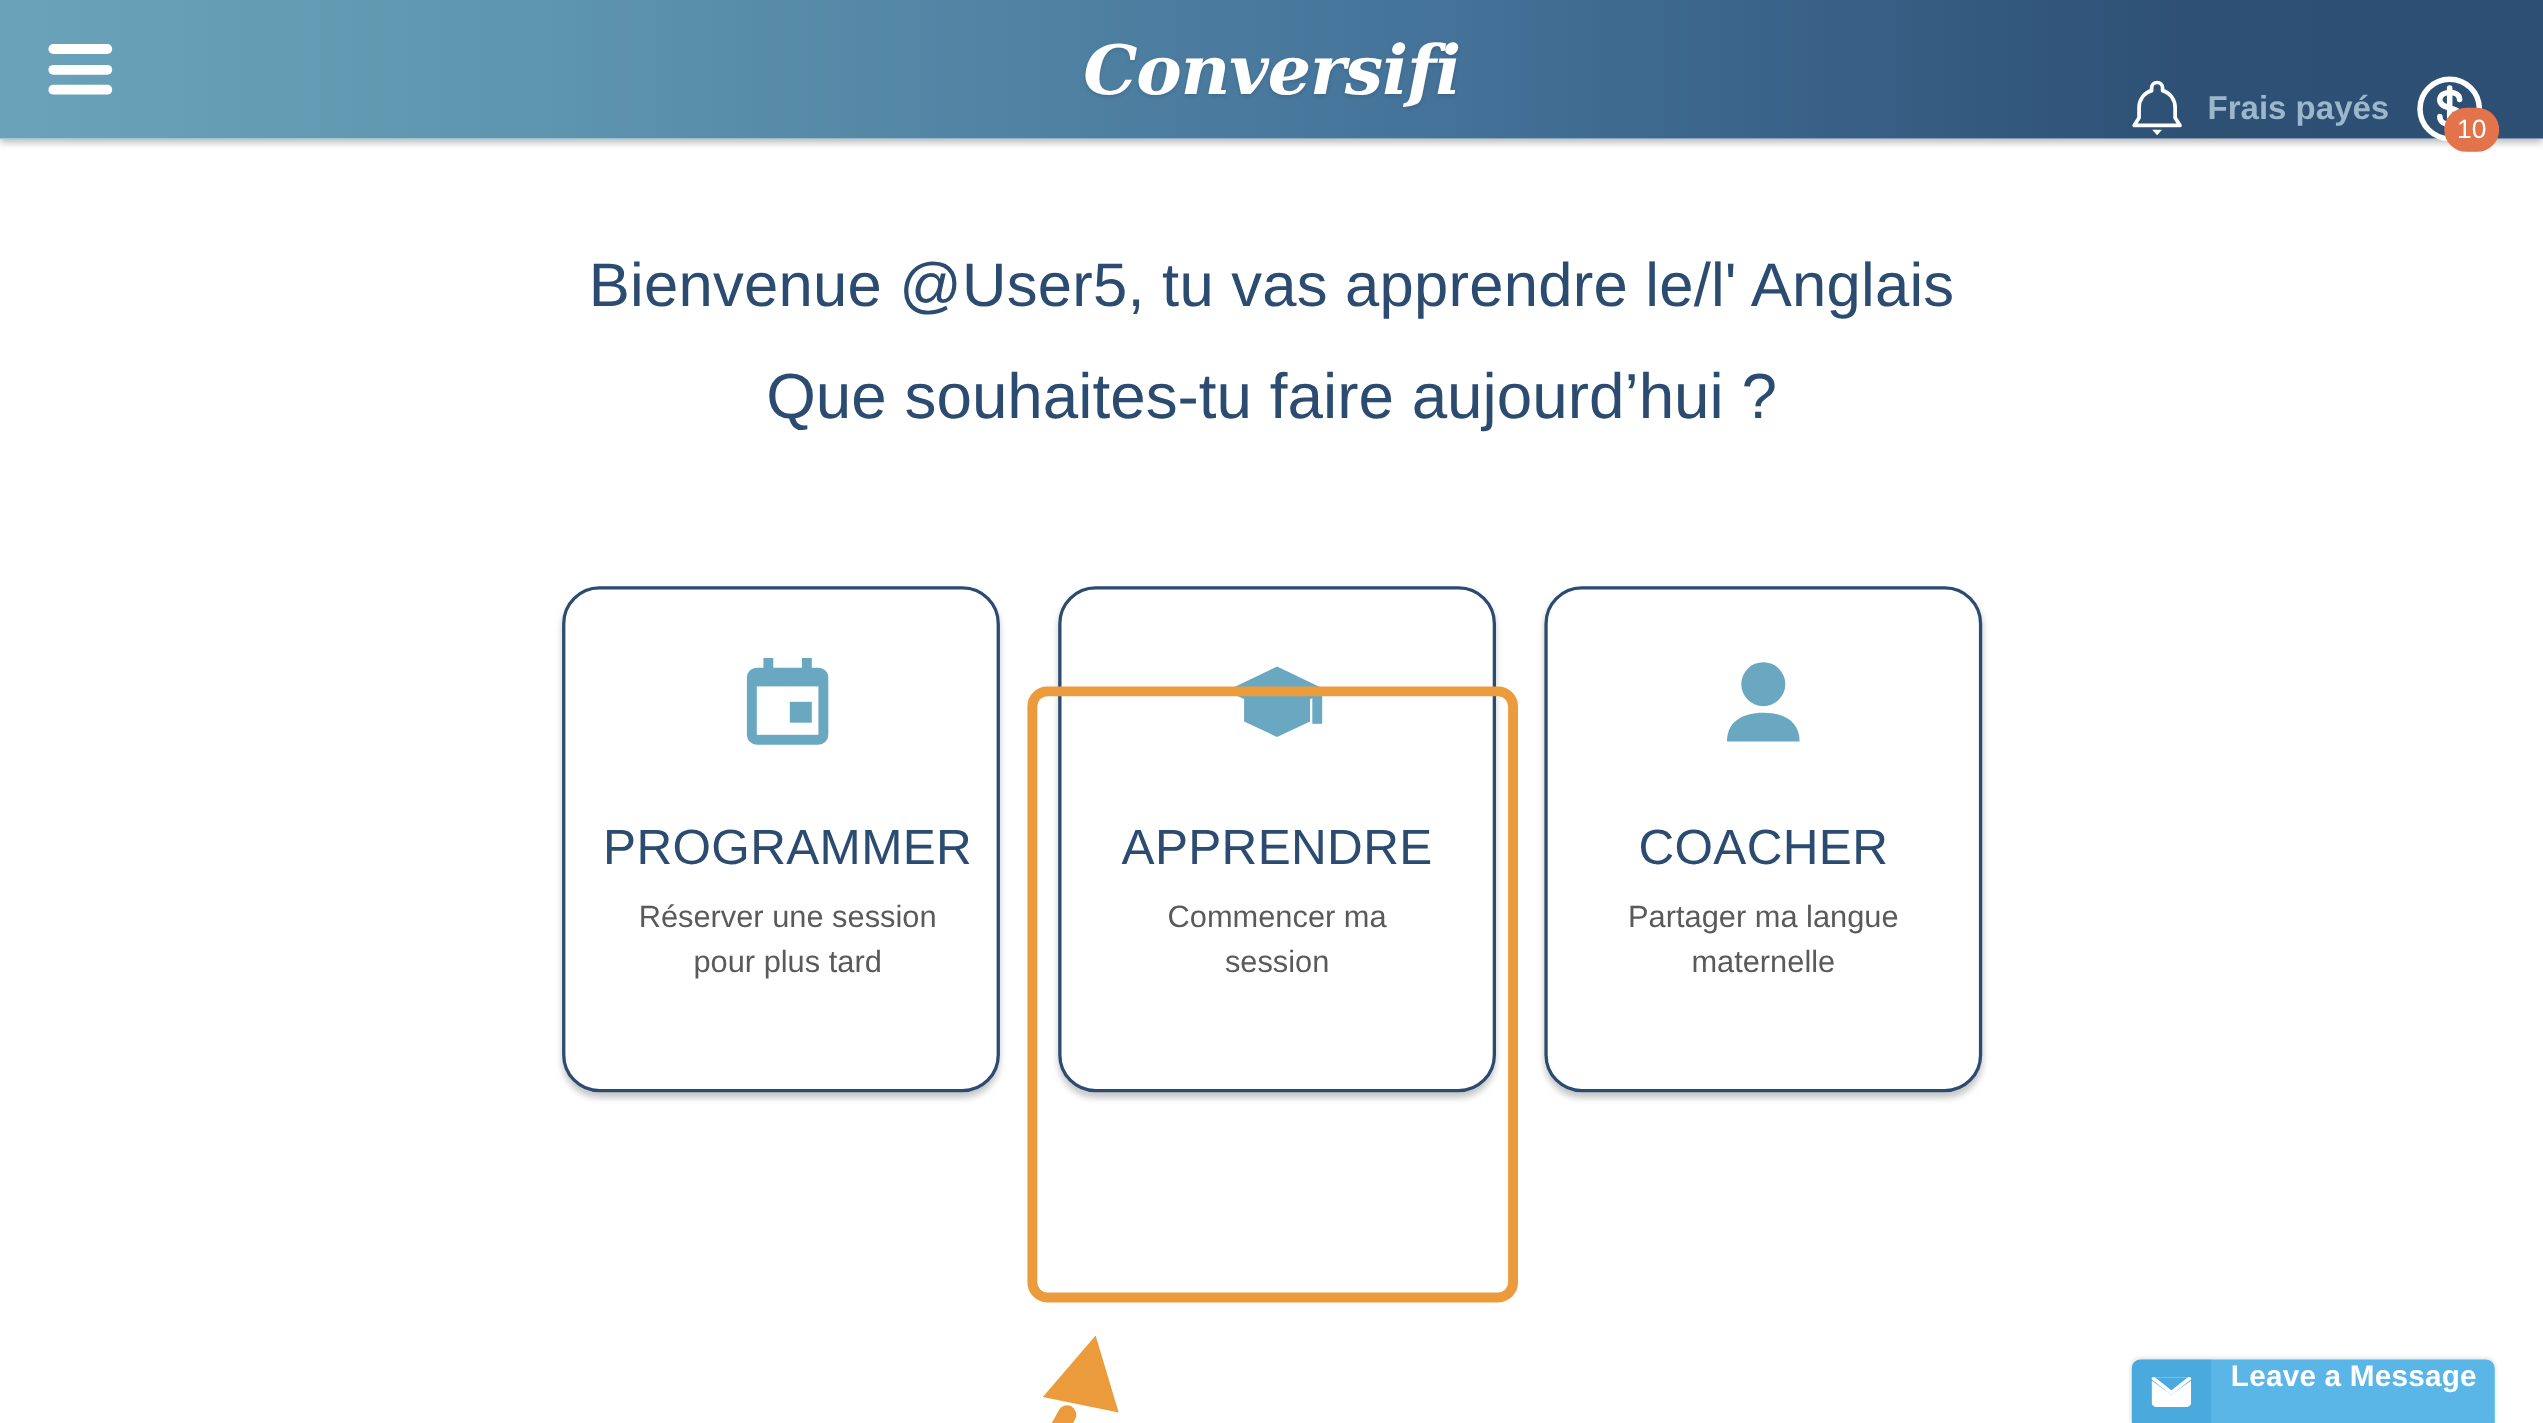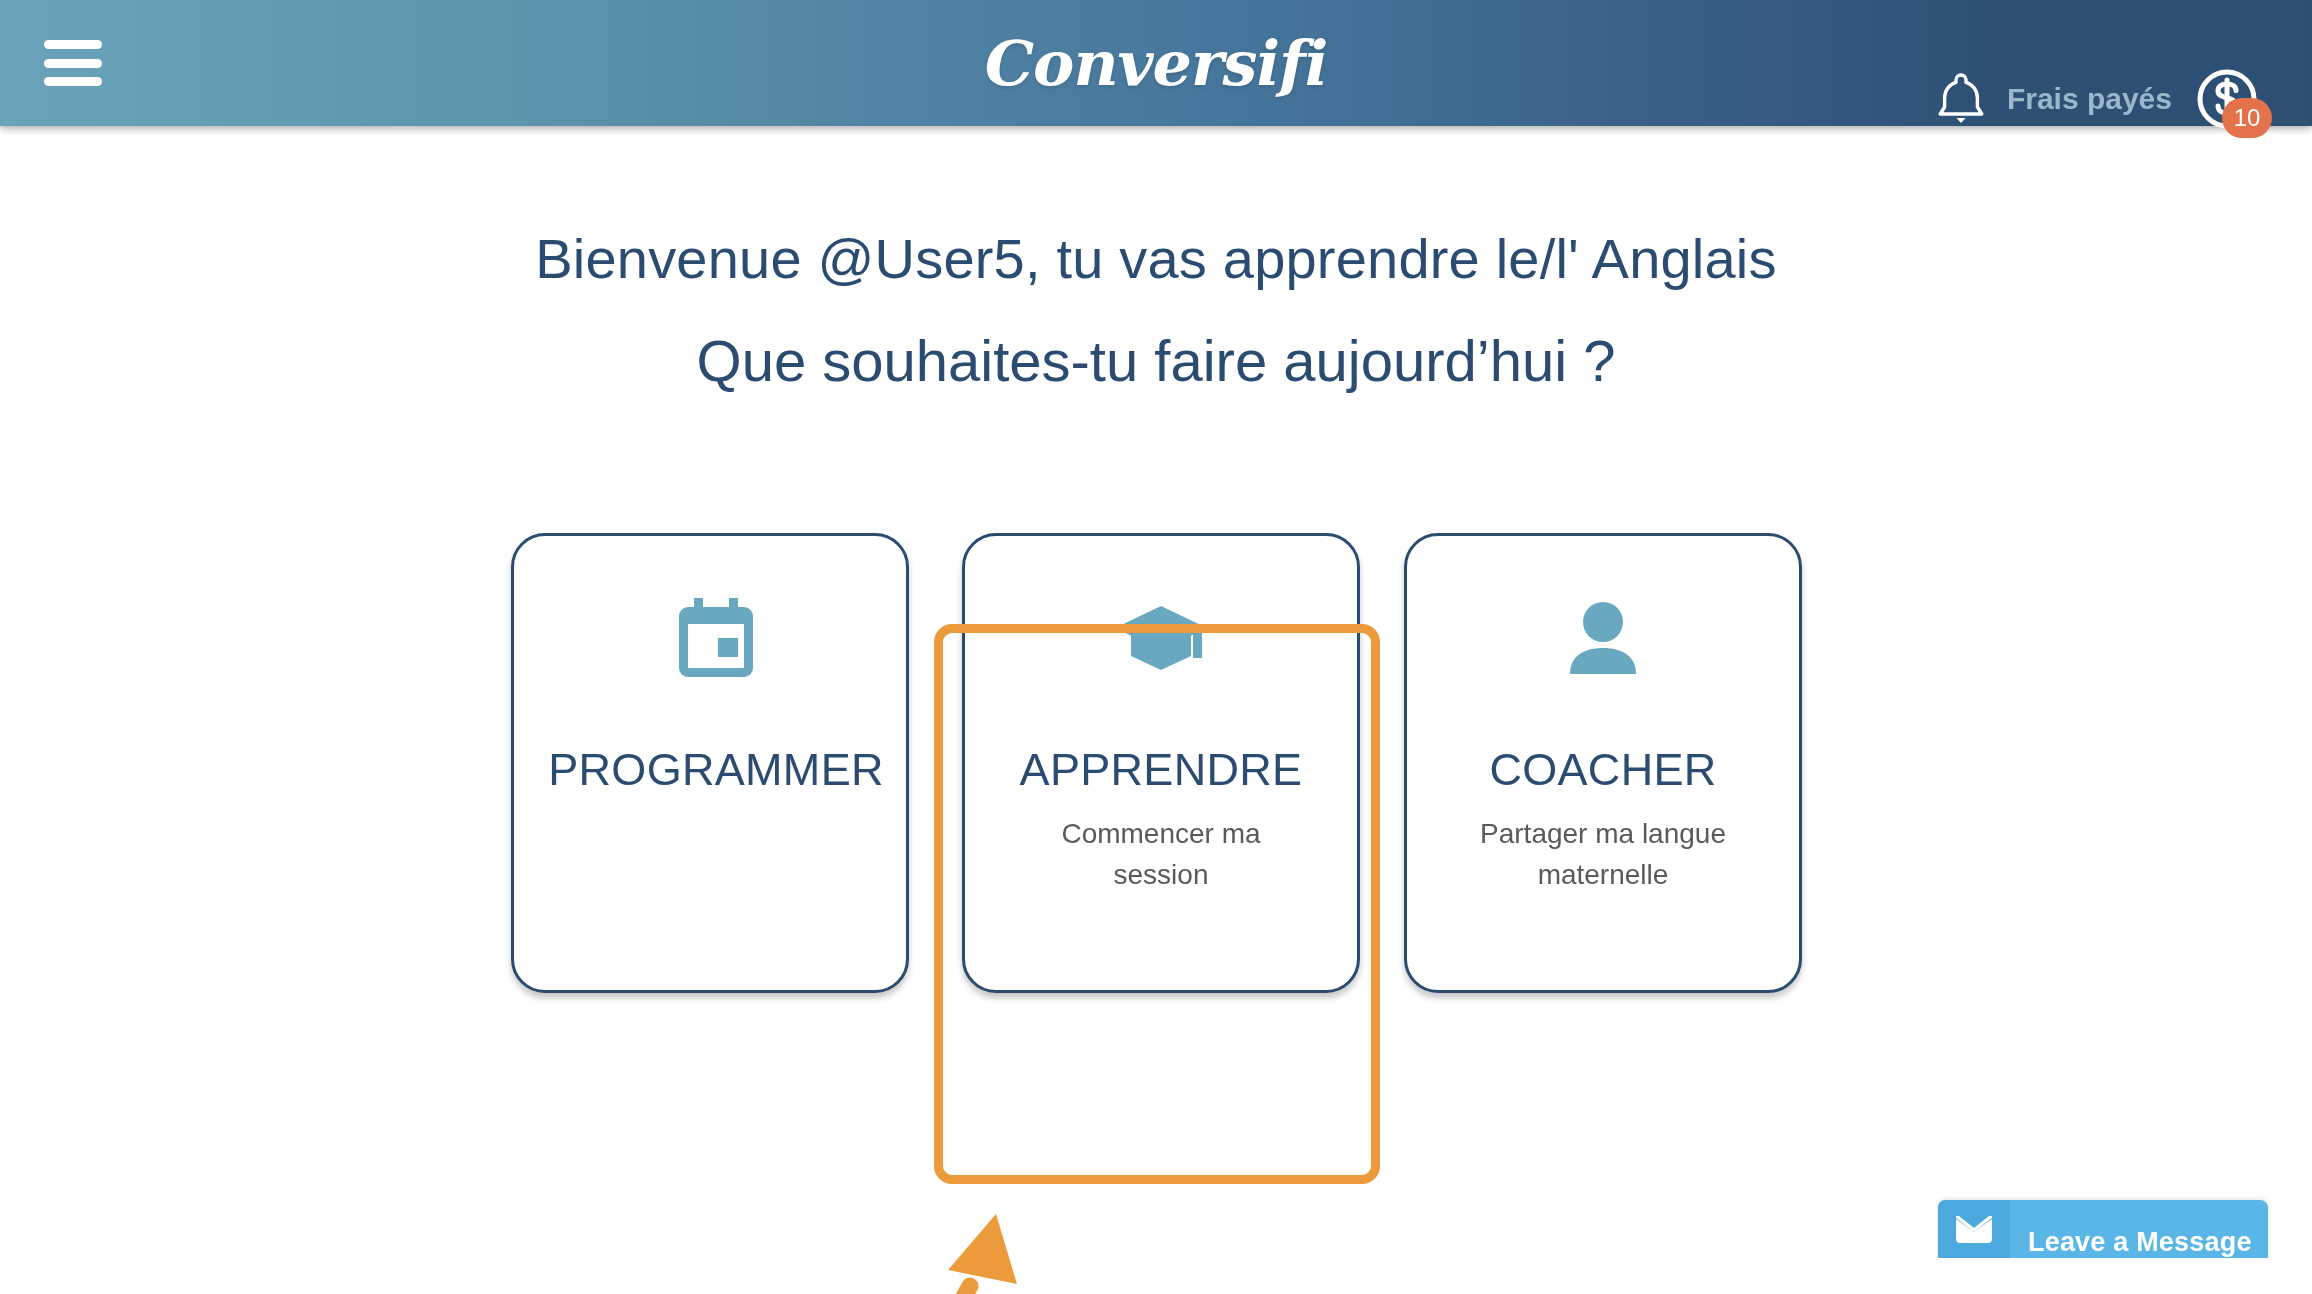--- a/index.html
+++ b/index.html
@@ -189,28 +189,28 @@
     top: 1040px;
     width: 620px;
     height: 254px;
     pointer-events: none;
   }
 
   
   .chat-widget {
     position: absolute;
     left: 1938px;
-    top: 1200px;
+    top: 1236px;
     width: 330px;
     height: 58px;
     border-top-left-radius: 8px;
     border-top-right-radius: 8px;
     background: #5bb6e8;
     display: flex;
-    align-items: flex-end;
+    align-items: flex-start;
     overflow: hidden;
     box-shadow: 0 -1px 4px rgba(0,0,0,0.12);
     cursor: pointer;
   }
   .chat-icon-panel {
     width: 72px;
     height: 58px;
     background: #4aa9dd;
     display: flex;
     align-items: center;
@@ -274,20 +274,21 @@
       <div class="card-icon">
         <svg width="78" height="82" viewBox="0 0 78 82">
           <rect x="17" y="0" width="9" height="16" fill="#6aa8c2"></rect>
           <rect x="52" y="0" width="9" height="16" fill="#6aa8c2"></rect>
           <rect x="2" y="9" width="74" height="70" rx="9" fill="#6aa8c2"></rect>
           <rect x="11" y="26" width="56" height="44" fill="#ffffff"></rect>
           <rect x="41" y="40" width="20" height="19" fill="#6aa8c2"></rect>
         </svg>
       </div>
       <div class="card-title">PROGRAMMER</div>
+      <div class="card-sub">Réserver une session pour plus tard</div>
     </div>
 
     <div class="card card-2">
       <div class="card-icon">
         <svg width="96" height="82" viewBox="0 0 96 82">
           <path d="M48 8 L94 30 L48 52 L2 30 Z" fill="#6aa8c2"></path>
           <path d="M18 36 L18 58 L48 72 L78 58 L78 36 L48 50 Z" fill="#6aa8c2"></path>
           <rect x="80" y="28" width="9" height="32" fill="#6aa8c2"></rect>
         </svg>
       </div>

